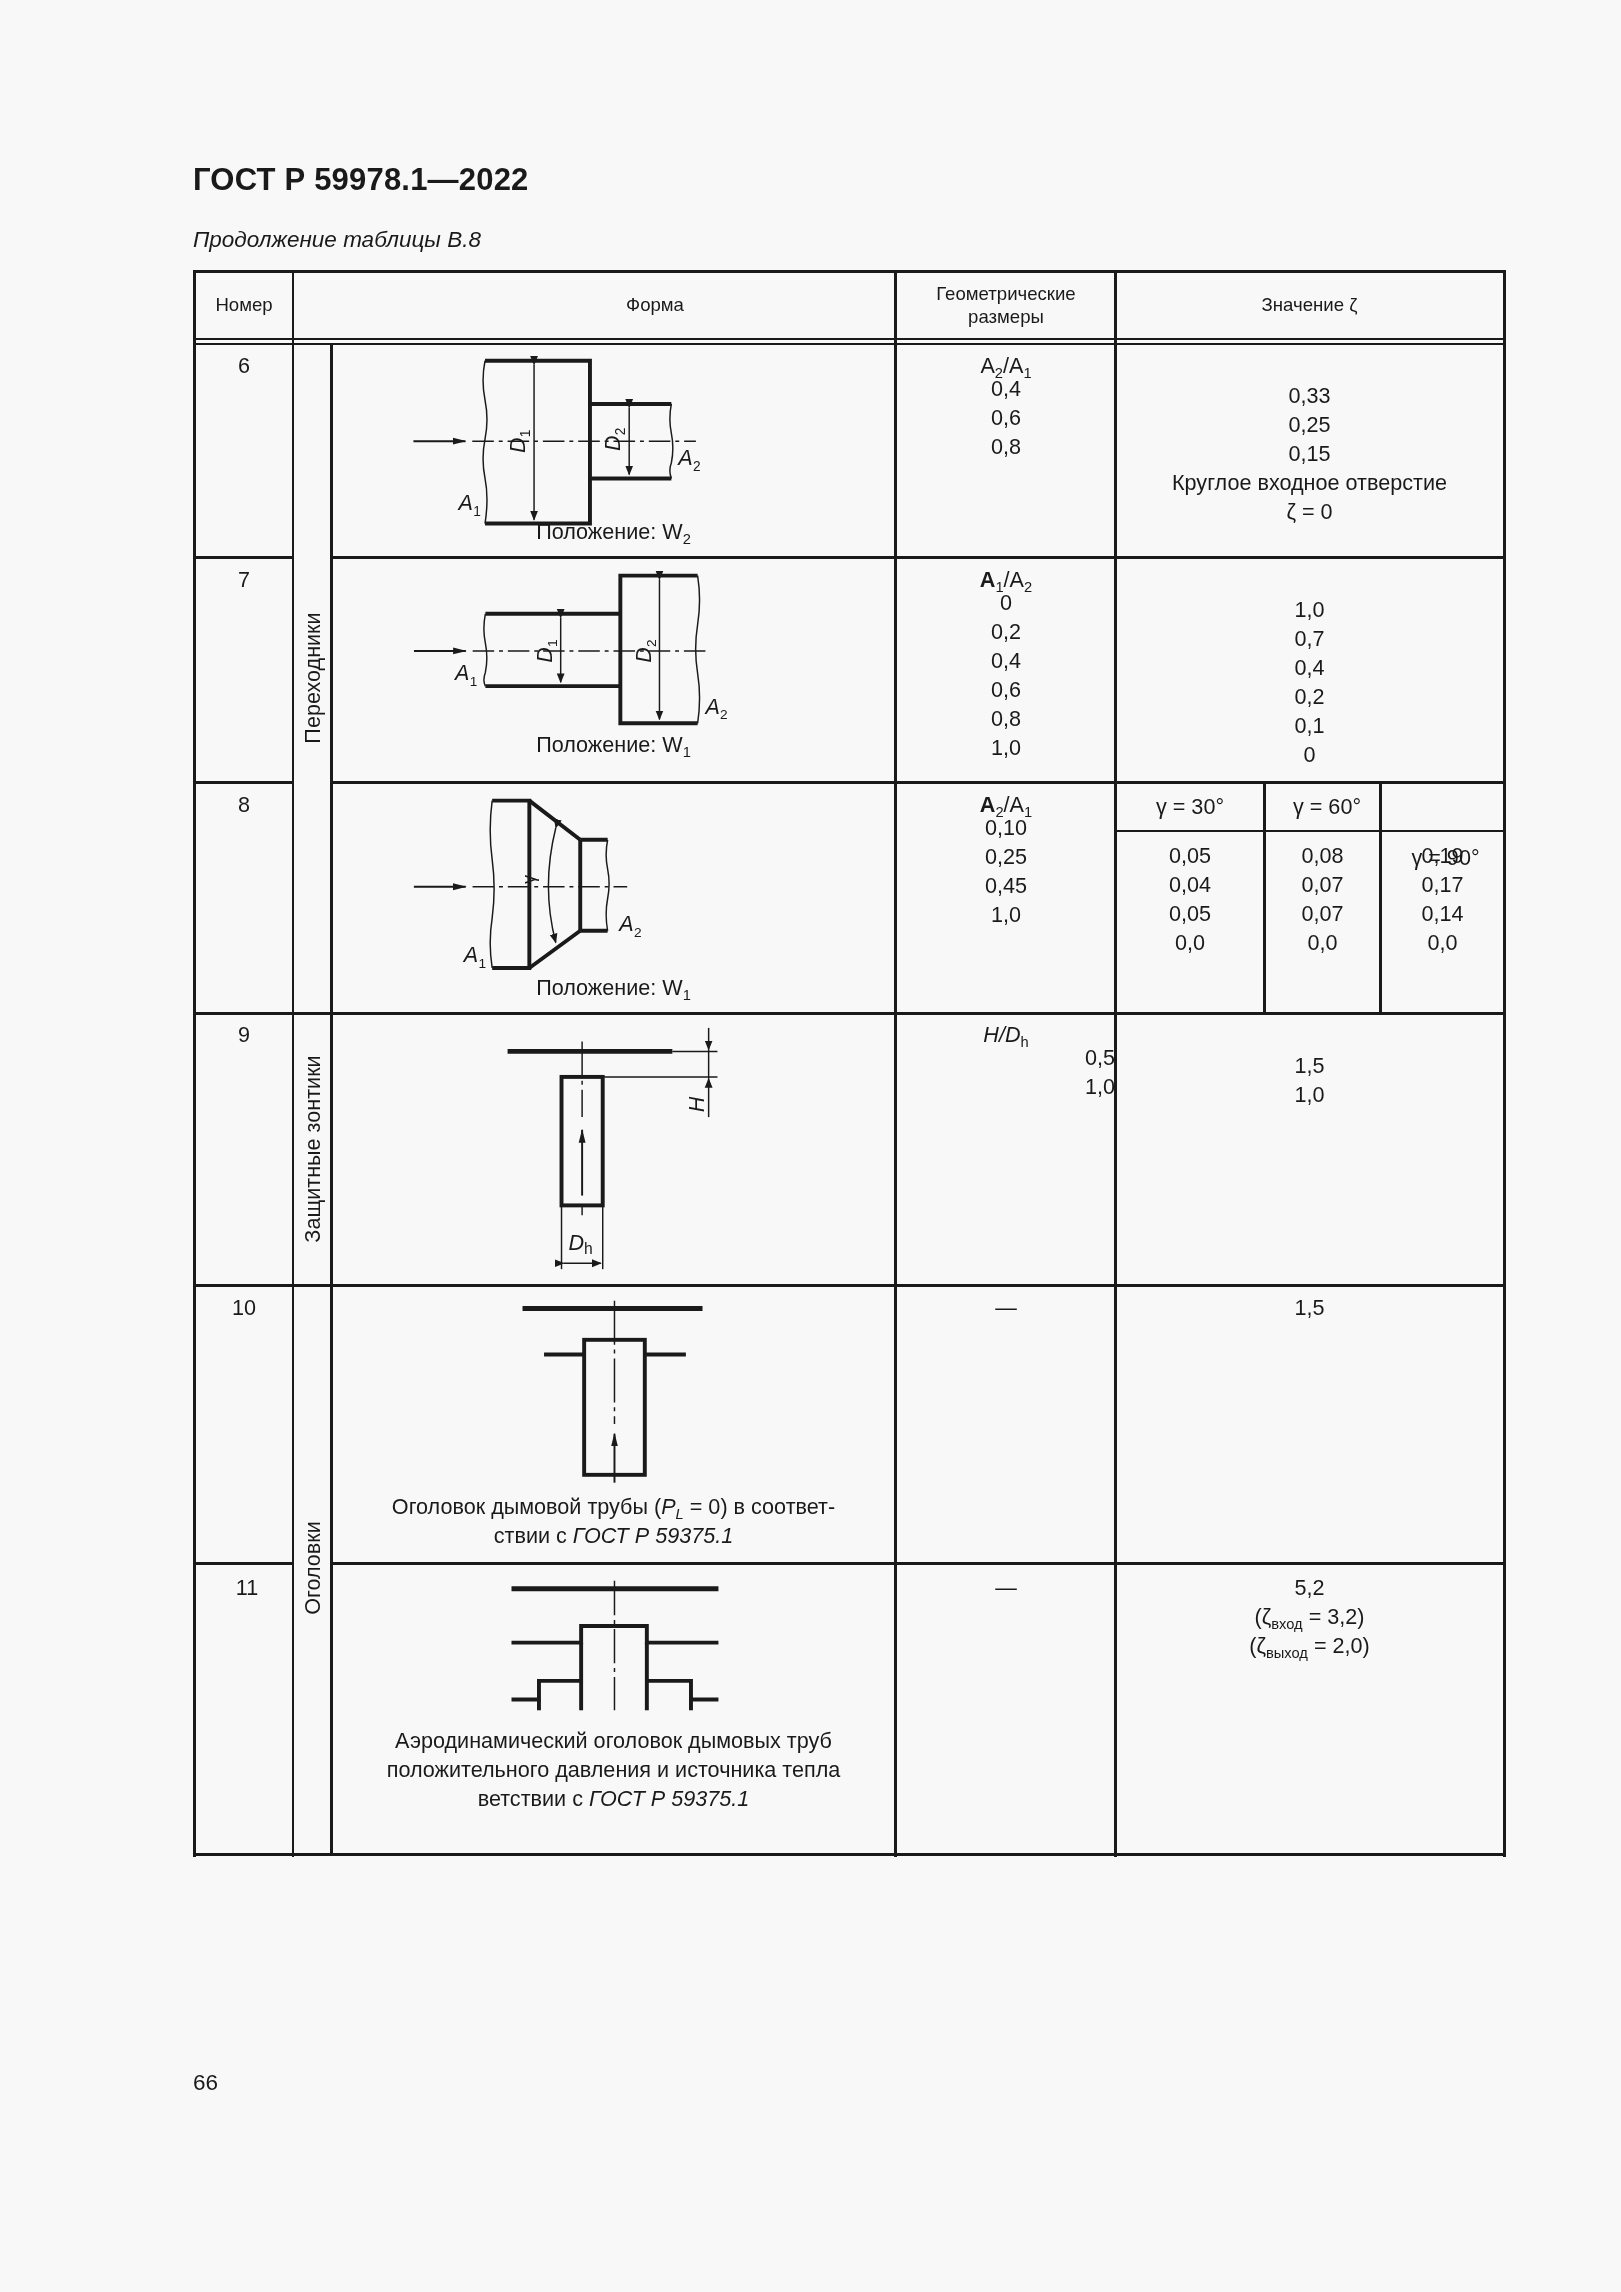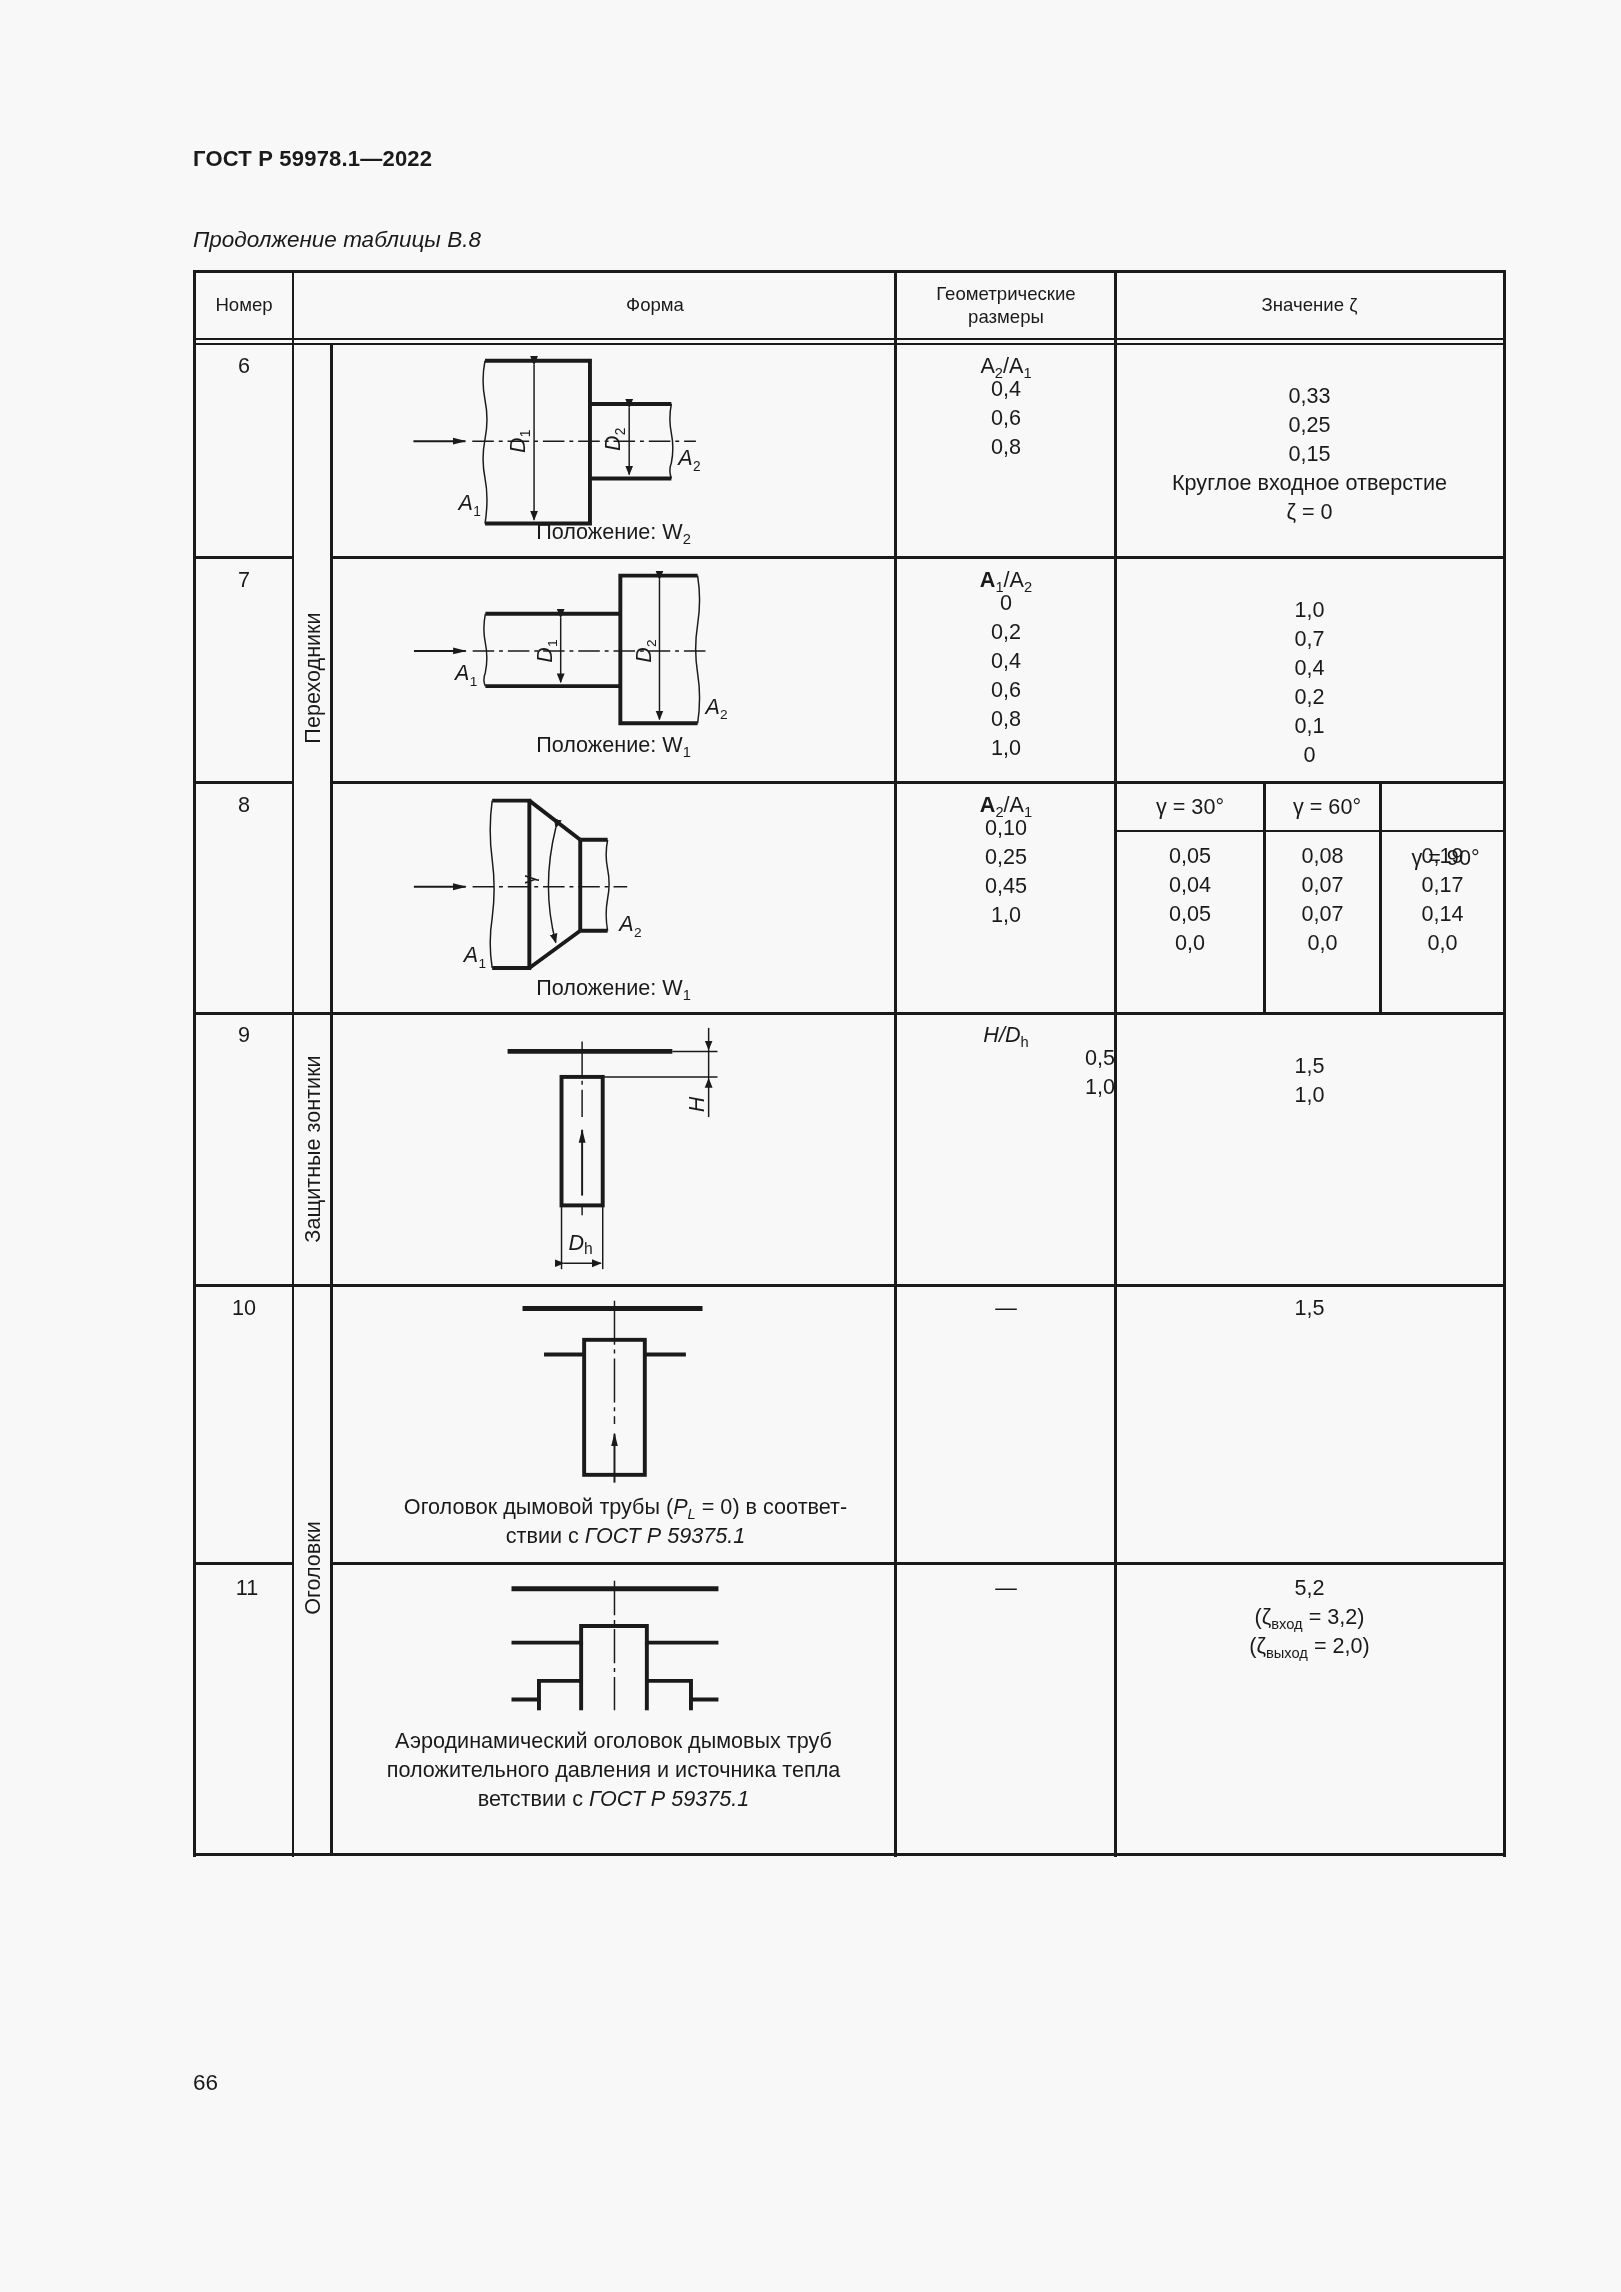--- a/index.html
+++ b/index.html
@@ -2,22 +2,22 @@
 <html><head>
 <meta charset="utf-8">
 <style>
   html, body { margin: 0; padding: 0; }
   body {
     width: 1621px; height: 2293px; background: #f8f8f8;
     font-family: "Liberation Sans", sans-serif; color: #1a1a1a;
     position: relative; overflow: hidden;
   }
   .doc-title {
-    position: absolute; left: 193px; top: 146px;
-    font-size: 22px; font-weight: bold; letter-spacing: 0.2px;
+    position: absolute; left: 193px; top: 162px;
+    font-size: 31px; font-weight: bold; letter-spacing: 0.2px;
   }
   .table-caption {
     position: absolute; left: 193px; top: 227px;
     font-size: 22.5px; font-style: italic;
   }
   .page-number {
     position: absolute; left: 193px; top: 2070px; font-size: 22.5px;
   }
   
   .tbl { position: absolute; left: 0; top: 0; width: 1621px; height: 2293px; pointer-events: none; }
@@ -300,21 +300,21 @@
 <div>
   <div class="cell" style="left:196px;top:1293px;width:96px;">10</div>
   <svg style="left:333px;top:1287px;" width="561" height="225" viewBox="0 0 572 230">
     <line x1="193" y1="22" x2="377" y2="22" stroke="#1a1a1a" stroke-width="5"></line>
     <rect x="256" y="54" width="62" height="138" fill="none" stroke="#1a1a1a" stroke-width="4"></rect>
     <line x1="215" y1="69" x2="256" y2="69" stroke="#1a1a1a" stroke-width="4"></line>
     <line x1="318" y1="69" x2="360" y2="69" stroke="#1a1a1a" stroke-width="4"></line>
     <line x1="287" y1="14" x2="287" y2="140" stroke="#1a1a1a" stroke-width="1.5" stroke-dasharray="45,5,4,5"></line>
     <line x1="287" y1="200" x2="287" y2="150" stroke="#1a1a1a" stroke-width="2" marker-end="url(#ahs)"></line>
   </svg>
-  <div class="cell caption" style="left:345px;top:1492px;width:561px;">
+  <div class="cell caption" style="left:333px;top:1492px;width:561px;">
     <div><span>Оголовок дымовой трубы (</span><span class="it">P</span><sub class="it">L</sub><span> = 0) в соответ-</span></div>
     <div><span>ствии с </span><span class="it">ГОСТ Р 59375.1</span></div>
   </div>
   <div class="cell" style="left:897px;top:1293px;width:218px;">—</div>
   <div class="cell val-list" style="left:1117px;top:1293px;width:385px;">
     <div>1,5</div>
   </div>
 </div>
 
 <div>

